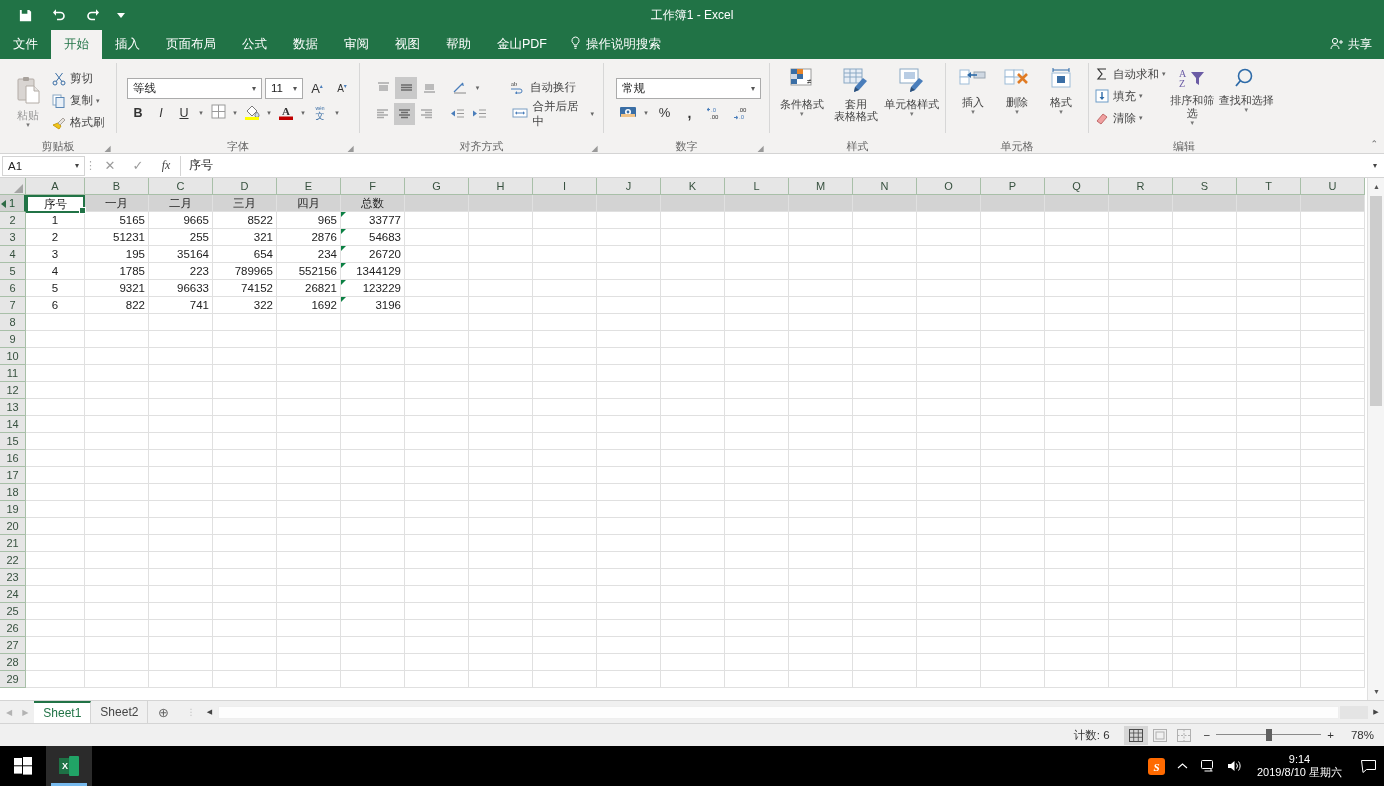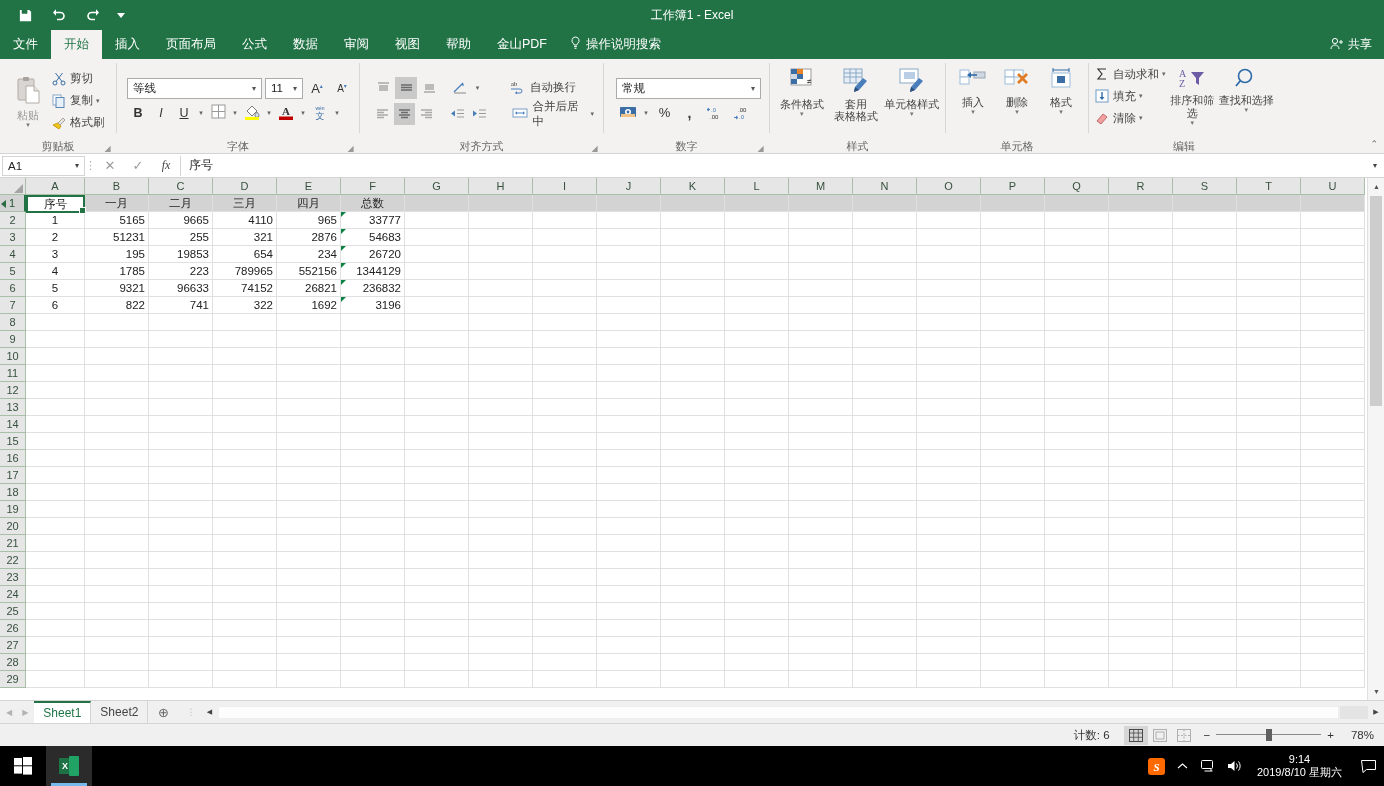--- a/index.html
+++ b/index.html
@@ -827,21 +827,21 @@
             <div class="cell hdr c" style="width: 64px;"></div>
             <div class="cell hdr c" style="width: 64px;"></div>
             <div class="cell hdr c" style="width: 64px;"></div>
             <div class="cell hdr c" style="width: 64px;"></div>
             <div class="cell hdr c" style="width: 64px;"></div>
           </div>
           <div class="grow">
             <div class="cell c" style="width: 59px;">1</div>
             <div class="cell r" style="width: 64px;">5165</div>
             <div class="cell r" style="width: 64px;">9665</div>
-            <div class="cell r" style="width: 64px;">4110</div>
+            <div class="cell r" style="width: 64px;">8522</div>
             <div class="cell r" style="width: 64px;">965</div>
             <div class="cell r errflag" style="width: 64px;">33777</div>
             <div class="cell" style="width: 64px;"></div>
             <div class="cell" style="width: 64px;"></div>
             <div class="cell" style="width: 64px;"></div>
             <div class="cell" style="width: 64px;"></div>
             <div class="cell" style="width: 64px;"></div>
             <div class="cell" style="width: 64px;"></div>
             <div class="cell" style="width: 64px;"></div>
             <div class="cell" style="width: 64px;"></div>
@@ -872,21 +872,21 @@
             <div class="cell" style="width: 64px;"></div>
             <div class="cell" style="width: 64px;"></div>
             <div class="cell" style="width: 64px;"></div>
             <div class="cell" style="width: 64px;"></div>
             <div class="cell" style="width: 64px;"></div>
             <div class="cell" style="width: 64px;"></div>
           </div>
           <div class="grow">
             <div class="cell c" style="width: 59px;">3</div>
             <div class="cell r" style="width: 64px;">195</div>
-            <div class="cell r" style="width: 64px;">19853</div>
+            <div class="cell r" style="width: 64px;">35164</div>
             <div class="cell r" style="width: 64px;">654</div>
             <div class="cell r" style="width: 64px;">234</div>
             <div class="cell r errflag" style="width: 64px;">26720</div>
             <div class="cell" style="width: 64px;"></div>
             <div class="cell" style="width: 64px;"></div>
             <div class="cell" style="width: 64px;"></div>
             <div class="cell" style="width: 64px;"></div>
             <div class="cell" style="width: 64px;"></div>
             <div class="cell" style="width: 64px;"></div>
             <div class="cell" style="width: 64px;"></div>
@@ -921,21 +921,21 @@
             <div class="cell" style="width: 64px;"></div>
             <div class="cell" style="width: 64px;"></div>
             <div class="cell" style="width: 64px;"></div>
           </div>
           <div class="grow">
             <div class="cell c" style="width: 59px;">5</div>
             <div class="cell r" style="width: 64px;">9321</div>
             <div class="cell r" style="width: 64px;">96633</div>
             <div class="cell r" style="width: 64px;">74152</div>
             <div class="cell r" style="width: 64px;">26821</div>
-            <div class="cell r errflag" style="width: 64px;">236832</div>
+            <div class="cell r errflag" style="width: 64px;">123229</div>
             <div class="cell" style="width: 64px;"></div>
             <div class="cell" style="width: 64px;"></div>
             <div class="cell" style="width: 64px;"></div>
             <div class="cell" style="width: 64px;"></div>
             <div class="cell" style="width: 64px;"></div>
             <div class="cell" style="width: 64px;"></div>
             <div class="cell" style="width: 64px;"></div>
             <div class="cell" style="width: 64px;"></div>
             <div class="cell" style="width: 64px;"></div>
             <div class="cell" style="width: 64px;"></div>

